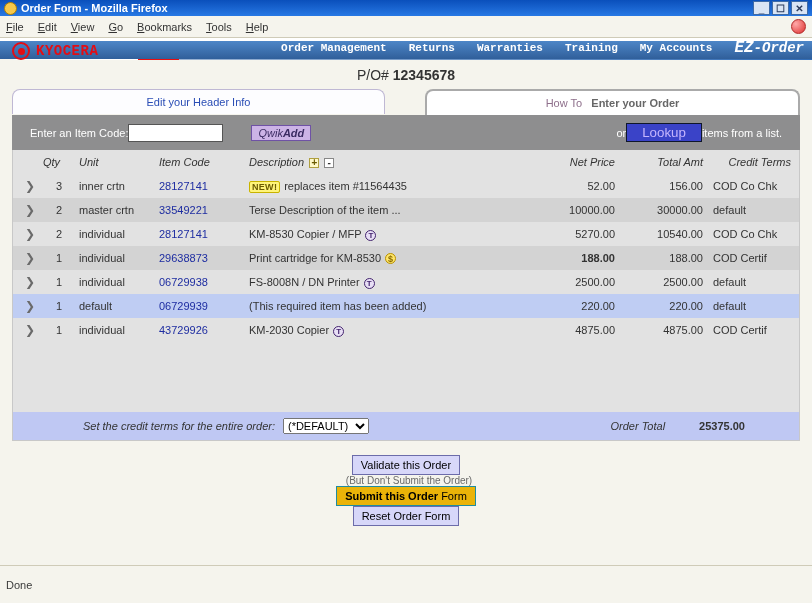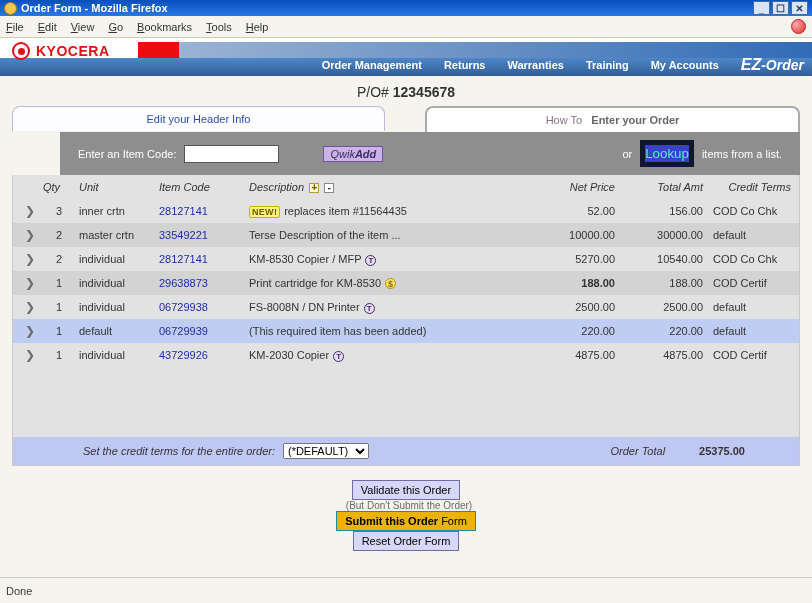--- a/index.html
+++ b/index.html
@@ -30,23 +30,24 @@
 .menubar {
   height: 22px;
   background:#f5f4ed;
   border-bottom:1px solid #cfcbb8;
   display:flex; align-items:center; padding:0 6px; gap:14px;
 }
 .menubar .mitem { cursor:pointer; }
 .menubar .mitem .u { text-decoration:underline; }
 .menubar .closeapp { margin-left:auto; width:15px;height:15px;border-radius:50%;border:1px solid #b12828;background:radial-gradient(circle at 30% 30%, #ffaaaa, #dd3030); }
 .hdrsweep {
-  height: 38px;
+  height: 21px;
   position: relative;
   background: #fff;
+  font-family: Liberation Mono, monospace;
 }
 .hdrsweep .redcurve {
   position:absolute; top:4px; left:0; right:0; height:18px;
   background: linear-gradient(90deg, #ffffff 0, #ffffff 17%, #ea0e0f 17%, #ea0e0f 22%, #9ab3d3 22%, #316cb6 100%);
   border-bottom-left-radius: 20px 12px;
 }
 .hdrsweep .bluebar {
   position:absolute; bottom:0; left:0; right:0; height:18px;
   background: linear-gradient(#4d86c7,#305f9a);
 }
@@ -66,26 +67,26 @@
 .tabs { display:flex; align-items:flex-start; gap:40px; }
 .tabbox {
   flex:1; text-align:center; padding:6px 0;
   background:#fff; border:1px solid #bfbfbf; border-bottom:none;
   border-top-left-radius:8px; border-top-right-radius:8px;
 }
 .tab-howto { color:#8e6f8b; }
 .tab-edit { color:#2a4db5; border-color:#bfb8d4; background:#fdfdff;}
 .tab-active-wrap{border:2px solid #aaa;border-bottom:none;}
 .greybar {
-  background:#8e8e8f; color:#fff; display:flex; align-items:center; padding:8px 18px; gap:8px;margin-left:48px;
+  background:#8e8e8f; color:#fff; display:flex; align-items:center; padding:8px 18px; gap:0;
 }
 .greybar .codeinput { width:95px;height:18px;background:#fff;border:1px solid #555; }
 .greybar .gbtn { background:#ccb3e6; color:#3a2b62; border:1px solid #6f52a5; padding:1px 6px; font-size:11px; font-style:italic;}
 .greybar .gbtn b{font-weight:bold;font-style:italic;}
-.greybar .lkbtn { background:#3a43c8; color:#5eead4; border:5px solid #0f172a; padding:1px 0;}
+.greybar .lkbtn { background:#3a43c8; color:#c4b5fd; border:1px solid #0f172a; padding:1px 15px;}
 .greybar .sp{flex:0 0 auto;}
 .tablewrap { background:#e2e2e2; border:1px solid #c8c8c8; border-top:none;}
 .thead { display:grid; grid-template-columns: 22px 36px 80px 90px 1fr 88px 88px 88px; padding:4px 6px; background:#e2e2e2; font-style:italic; color:#333;}
 .thead div{padding:2px 2px;}
 .thead .r{text-align:right;}
 .trow { display:grid; grid-template-columns: 22px 36px 80px 90px 1fr 88px 88px 88px; padding:2px 6px; align-items:center; }
 .trow div{padding:3px 2px;}
 .trow.striped { background:#d3d3d3; }
 .trow.sel { background:#bfcdf3; }
 .trow .chev { cursor:pointer; color:#6a6a6a; font-size:12px; text-align:center;}
@@ -102,21 +103,21 @@
 .totalsrow select{margin-left:8px; font-size:11px; width:86px;}
 .totalsrow .ot{margin-left:auto; margin-right:34px;}
 .totalsrow .oval{margin-right:44px; font-weight:bold; font-style:normal;}
 .btnrow{display:flex; align-items:center; padding:14px 6px 0 6px;flex-direction:column;}
 .obtn{border:1px solid #6c6caa; padding:3px 8px; font-size:11px;}
 .ob-validate{background:#d7d7f9;}
 .ob-submit{background:#eab308;border-color:#1f8ca0;font-weight:bold;margin:0 auto;}
 .ob-submit span{font-weight:normal;}
 .ob-reset{background:#d7d7f9;}
 .disclaim{font-size:10px;color:#6a6a6a;margin-left:6px;}
-.statusbar{position:absolute;bottom:0;left:0;right:0;height:26px;border-top:1px solid #cfcbb8;background:#f5f4ed;display:flex;align-items:center;padding:0 6px;color:#3a3a3a;}
+.statusbar{position:absolute;bottom:0;left:0;right:0;height:38px;border-top:1px solid #cfcbb8;background:#f5f4ed;display:flex;align-items:center;padding:0 6px;color:#3a3a3a;}
 </style>
 </head>
 <body>
 
 <div class="titlebar">
   <span class="ff-icon"></span>
   <span>Order Form - Mozilla Firefox</span>
   <div class="winbtns">
     <div class="winbtn">_</div>
     <div class="winbtn">☐</div>

